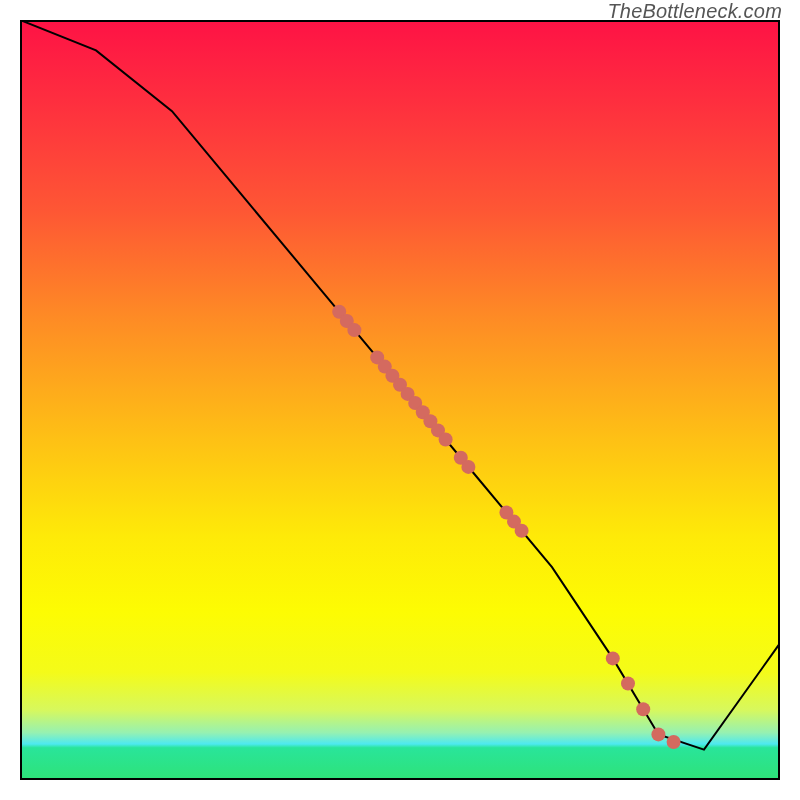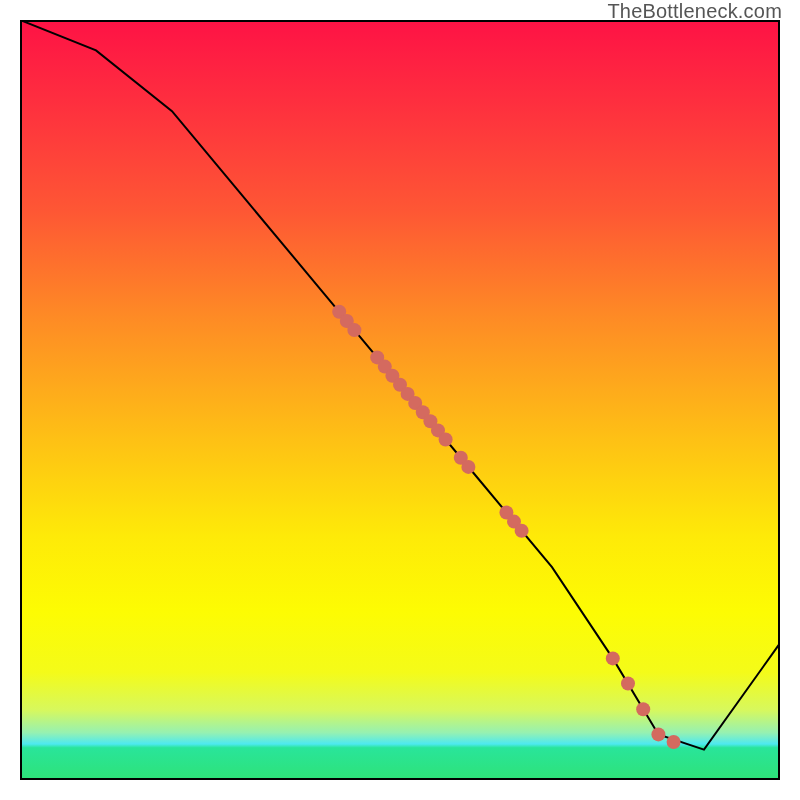--- a/index.html
+++ b/index.html
@@ -7,20 +7,21 @@
     padding: 0;
     width: 800px;
     height: 800px;
     overflow: hidden;
     font-family: Arial, Helvetica, sans-serif;
   }
   .chart-root {
     position: relative;
     width: 800px;
     height: 616px;
+    font-style: italic;
   }
   .plot-area {
     position: absolute;
     left: 20px;
     top: 20px;
     width: 760px;
     height: 760px;
     
     background: linear-gradient(
       to bottom,

